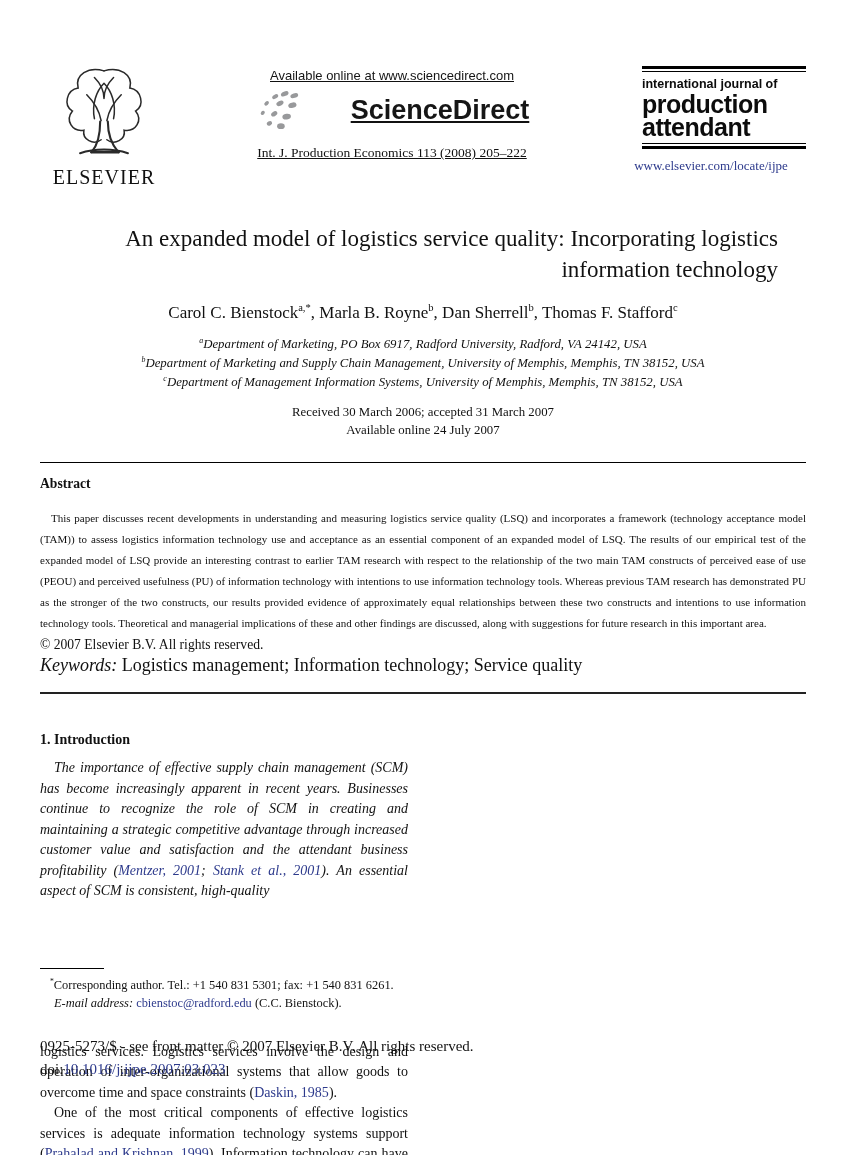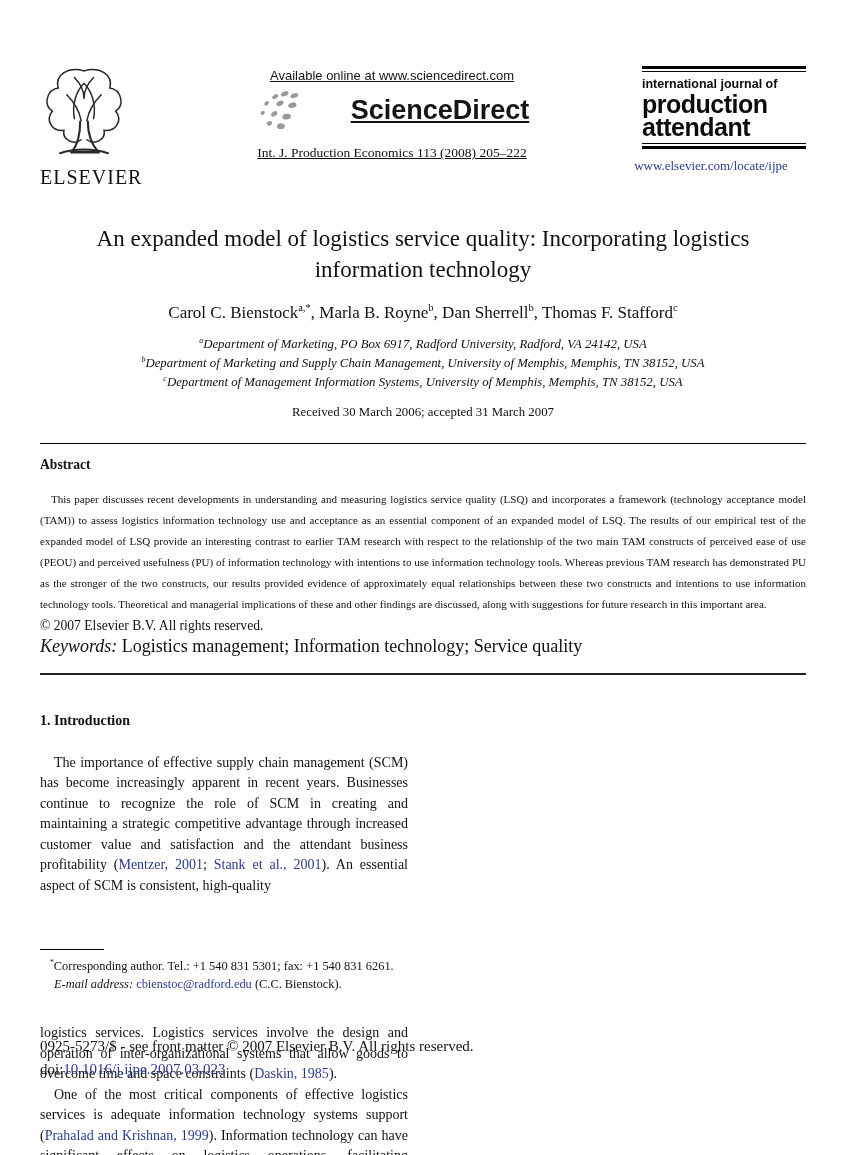--- a/index.html
+++ b/index.html
@@ -3,21 +3,21 @@
 <meta charset="utf-8">
 <style>
   :root{ --link:#2d3a8c; --ink:#111; }
   *{ box-sizing:border-box; margin:0; padding:0; }
   html,body{ background:#fff; }
   body{ width:846px; font-family:"Liberation Serif", serif; color:var(--ink); }
   .page{ position:relative; width:846px; height:1155px; padding:64px 40px 0; overflow:hidden; background:#fff; }
 
   
   .header{ display:flex; justify-content:space-between; align-items:flex-start; min-height:124px; }
-  .h-left{ width:128px; }
+  .h-left{ width:128px; text-align:center; }
   .elsevier-word{ font-size:20px; letter-spacing:1px; margin-top:2px; }
   .h-center{ flex:1; text-align:center; padding-top:4px;text-decoration:underline; }
   .avail{ font-family:"Liberation Sans", sans-serif; font-size:13px; color:#151515; }
   .sd-row{ display:flex; align-items:center; justify-content:center; margin-top:6px;gap:44px; }
   .sd-word{ font-family:"Liberation Sans", sans-serif; font-weight:bold; font-size:27px; color:#161616; margin-left:4px; }
   .jref{ font-size:13.5px; margin-top:14px; }
   .h-right{ width:190px; display:flex; flex-direction:column; align-items:flex-end; padding-top:2px; }
   .jbox{ width:164px; }
   .bar{ background:#000; width:100%; }
   .b4{ height:3px; } .b1{ height:1px; margin-top:2px; }
@@ -46,21 +46,21 @@
   .copyright{ font-size:13.6px; line-height:21px; }
   .keywords{ margin-top:0; font-size:18px; }
   .rule-thick{ border:none; border-top:2px solid #222; margin-top:16px; }
 
   
   .columns{ margin-top:36px; display:flex; gap:30px; font-size:14px; line-height:20.5px; text-align:justify;flex-direction:column; }
   .col{ width:368px; }
   .col-left{ display:flex; flex-direction:column; height:282px; }
   .sec-h{ font-weight:bold; font-size:14px; text-align:left; }
   .col p.ind{ text-indent:14px; }
-  .col-left > p{ margin-top:21px; }
+  .col-left > p{ margin-top:8px;font-style:italic; }
   .col-right > p + p{ margin-top:0; }
 
   .footnote{ margin-top:auto; font-size:12.4px; line-height:18px; text-align:justify; }
   .fn-rule{ width:64px; border-top:1px solid #000; margin-bottom:7px; }
   .fn-corr{ text-indent:10px; }
   .fn-email{ text-indent:14px; }
 
   
   .footer{ position:absolute; left:40px; bottom:74px; font-size:15px; line-height:1.55; }
 </style>
@@ -118,29 +118,30 @@
           <div class="jline2">production</div>
           <div class="jline3">attendant</div>
         </div>
         <div class="jbox-bot1"></div>
         <div class="jbox-bot4"></div>
       </div>
       <div class="jurl">www.elsevier.com/locate/ijpe</div>
     </div>
   </div>
 
-  <h1 class="title" style="font-weight:normal;">An expanded model of logistics service quality: Incorporating logistics information technology</h1>
+  <h1 class="title" style="font-weight:normal;text-align:right;">An expanded model of logistics service quality: Incorporating logistics information technology</h1>
   <div class="authors"><span>Carol C. Bienstock</span><sup>a,*</sup><span>, </span><span>Marla B. Royne</span><sup>b</sup><span>, </span><span>Dan Sherrell</span><sup>b</sup><span>, </span><span>Thomas F. Stafford</span><sup>c</sup></div>
   <div class="affils">
     <div><sup>a</sup><span>Department of Marketing, PO Box 6917, Radford University, Radford, VA 24142, USA</span></div>
     <div><sup>b</sup><span>Department of Marketing and Supply Chain Management, University of Memphis, Memphis, TN 38152, USA</span></div>
     <div><sup>c</sup><span>Department of Management Information Systems, University of Memphis, Memphis, TN 38152, USA</span></div>
   </div>
   <div class="dates">
     <div>Received 30 March 2006; accepted 31 March 2007</div>
+    <div>Available online 24 July 2007</div>
   </div>
 
   <hr class="rule-thin">
   <div class="abstract-h">Abstract</div>
   <p class="abstract-p">This paper discusses recent developments in understanding and measuring logistics service quality (LSQ) and incorporates a framework (technology acceptance model (TAM)) to assess logistics information technology use and acceptance as an essential component of an expanded model of LSQ. The results of our empirical test of the expanded model of LSQ provide an interesting contrast to earlier TAM research with respect to the relationship of the two main TAM constructs of perceived ease of use (PEOU) and perceived usefulness (PU) of information technology with intentions to use information technology tools. Whereas previous TAM research has demonstrated PU as the stronger of the two constructs, our results provided evidence of approximately equal relationships between these two constructs and intentions to use information technology tools. Theoretical and managerial implications of these and other findings are discussed, along with suggestions for future research in this important area.</p>
   <div class="copyright">© 2007 Elsevier B.V. All rights reserved.</div>
   <div class="keywords"><span class="it">Keywords:</span><span> Logistics management; Information technology; Service quality</span></div>
   <hr class="rule-thick">
 
   <div class="columns">

